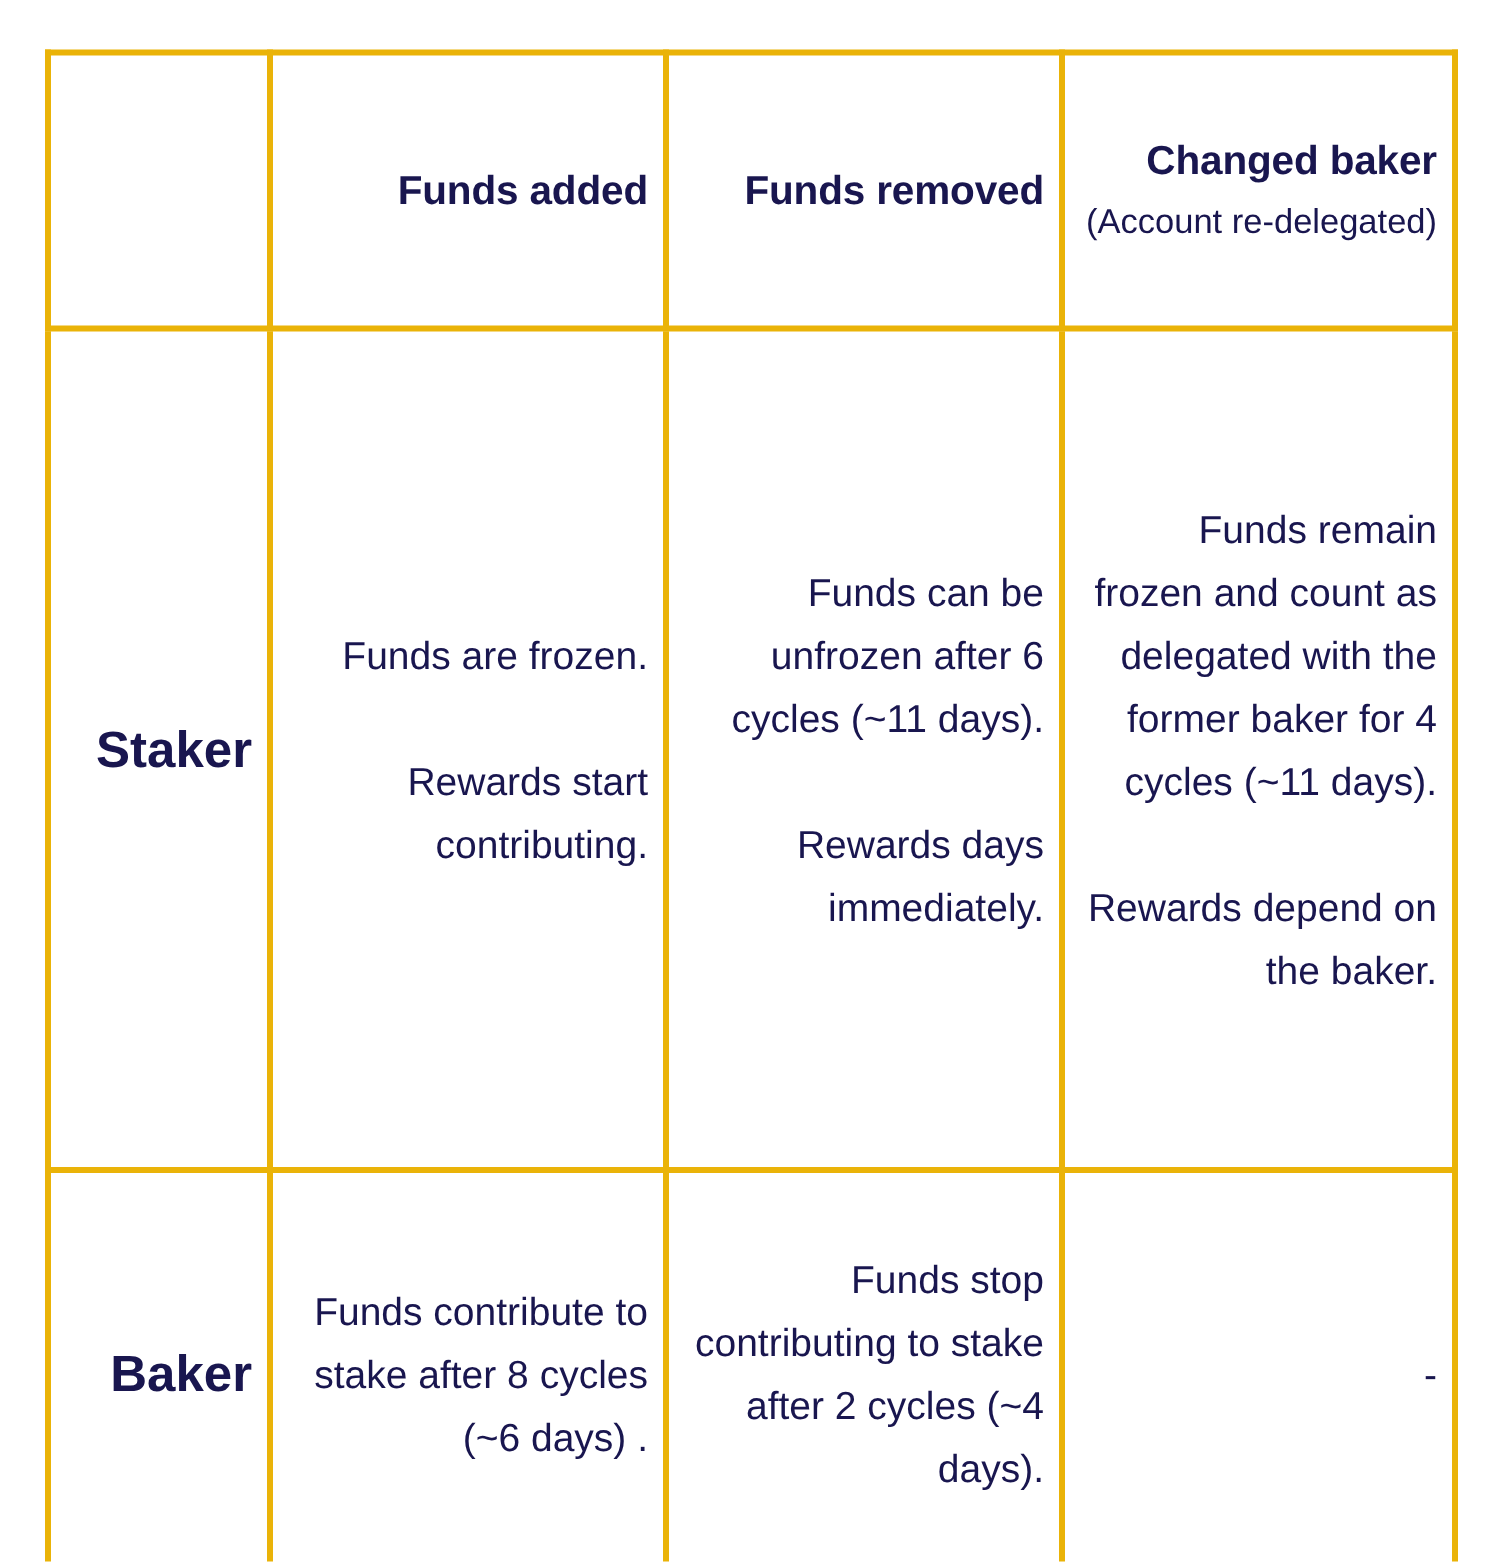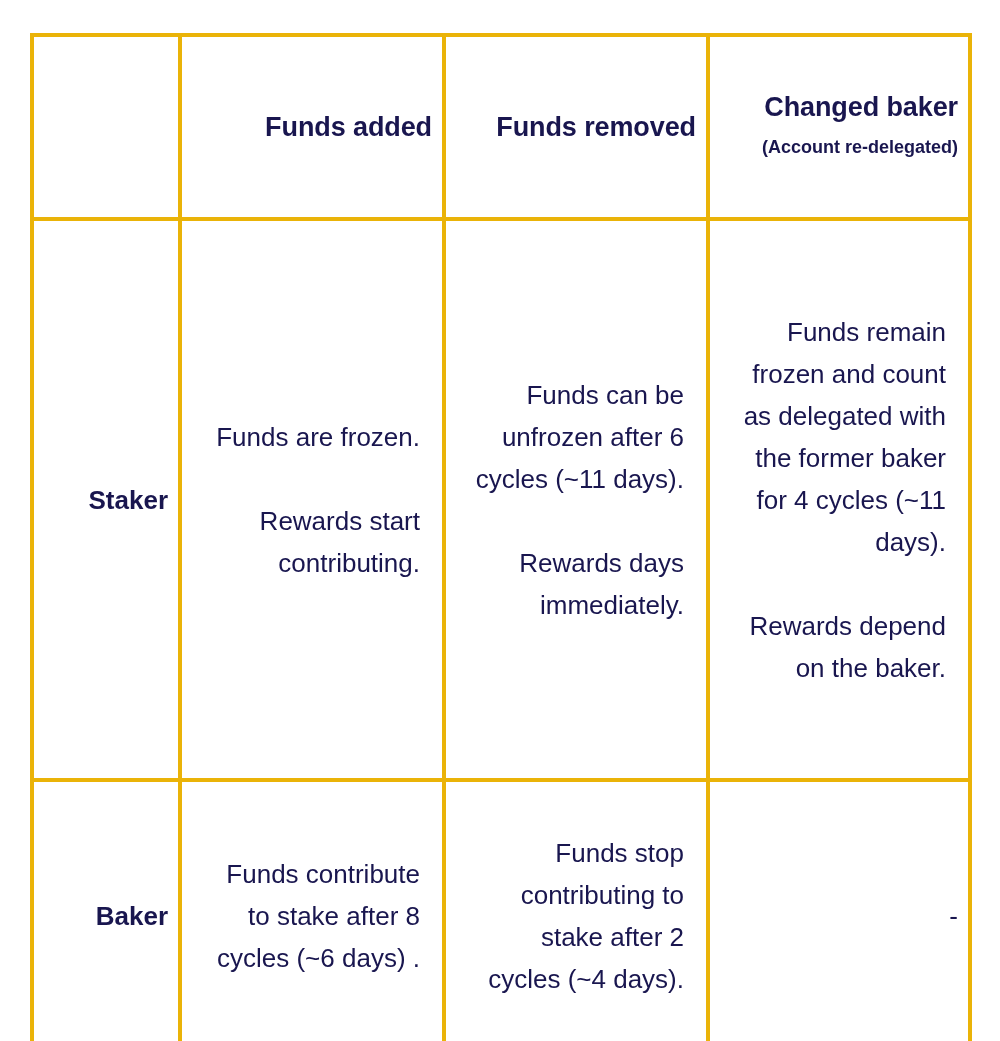--- a/index.html
+++ b/index.html
@@ -60,46 +60,46 @@
 
   .head-strong {
     display: block;
     font-weight: bold;
     font-size: 27px;
     line-height: 40px;
     letter-spacing: -0.1px;
   }
   .head-sub {
     display: block;
-    font-weight: bold;
-    font-size: 18px;
+    font-weight: normal;
+    font-size: 23px;
     line-height: 40px;
   }
 
   
   td.row-label {
     background: #ffffff;
     font-weight: bold;
-    font-size: 26px;
+    font-size: 34px;
     line-height: 36px;
   }
 
   
   td.data-cell {
     background: #dde5d4;
     font-size: 26px;
     line-height: 42px;
     font-weight: normal;
   }
 
   td.staker-cell { height: 545px; }
   td.baker-cell  { height: 255px; }
 
   .para {
-    margin: 12px;
+    margin: 0;
     padding: 0;
   }
   .para + .para {
     margin-top: 42px;
   }
   .dash {
     display: block;
     font-size: 26px;
     line-height: 42px;
   }

